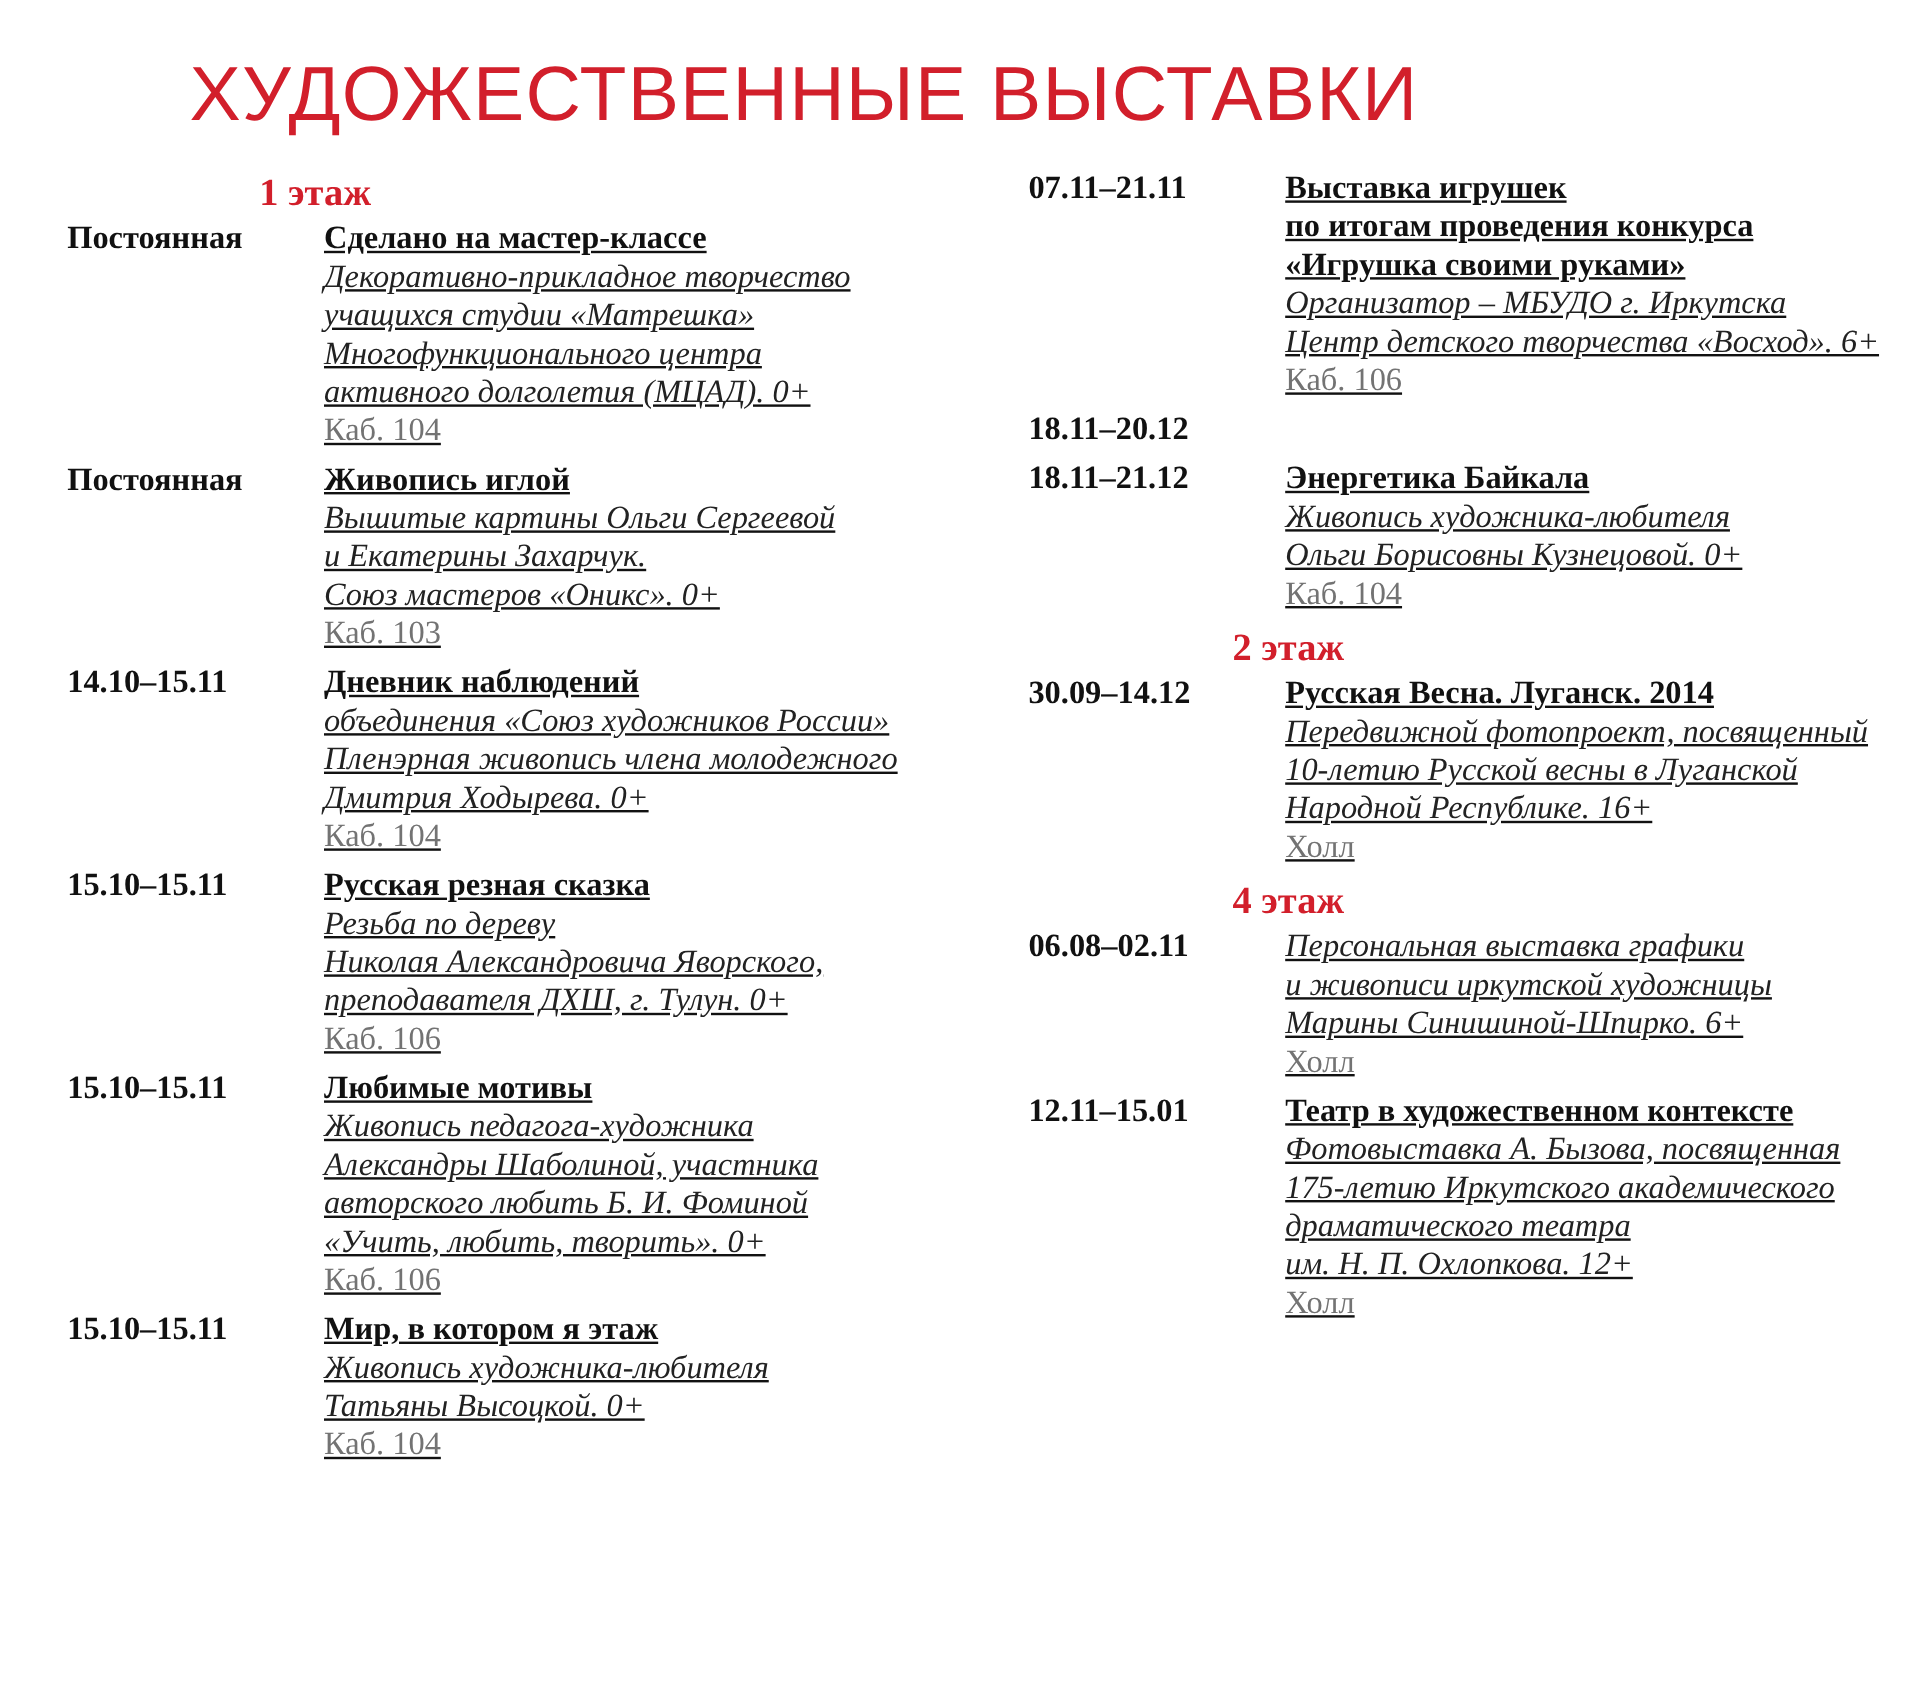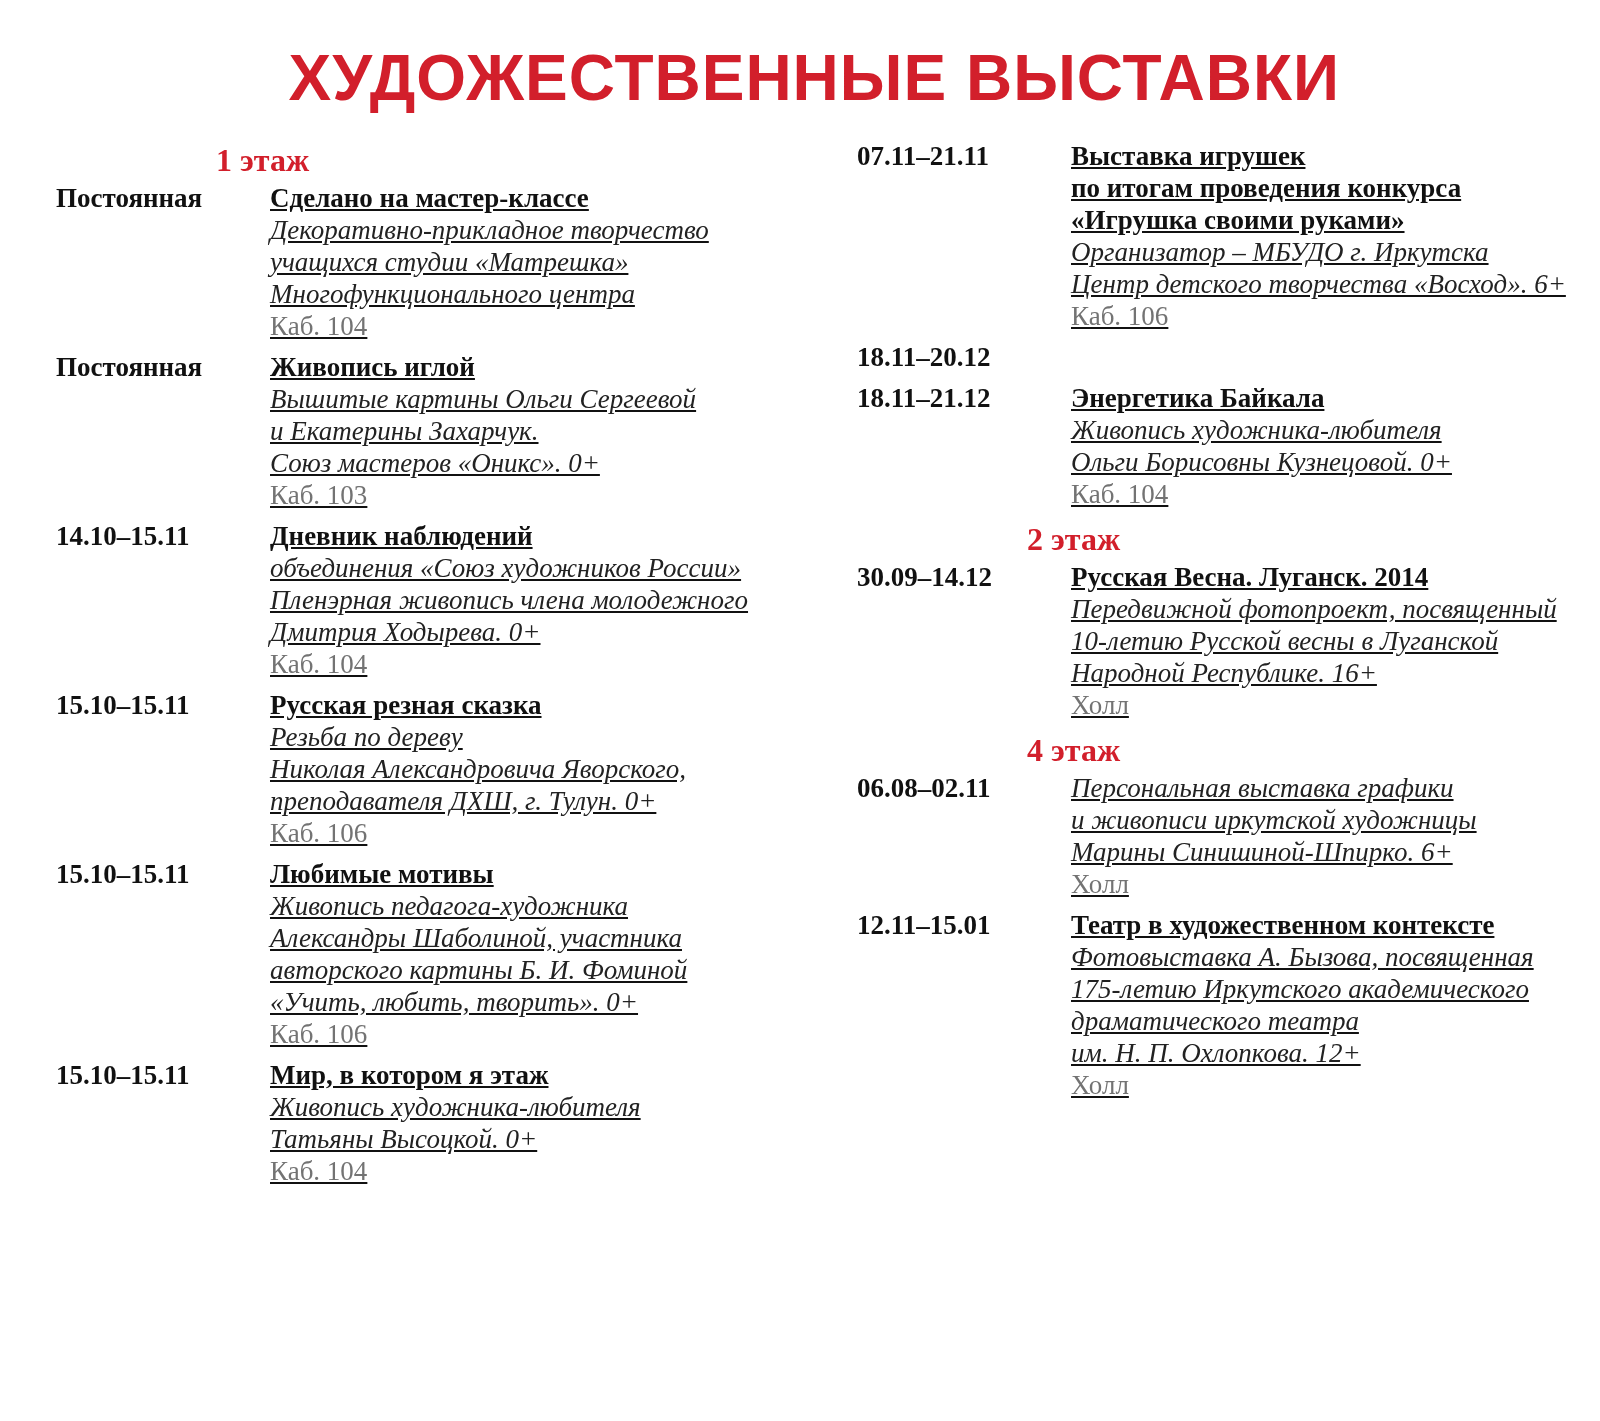--- a/index.html
+++ b/index.html
@@ -1,23 +1,23 @@
 <!DOCTYPE html>
 <html><head>
 <meta charset="utf-8">
 <style>
   html, body { margin: 0; padding: 0; background: #ffffff; }
   body {
     width: 1600px; height: 1421px; position: relative; overflow: hidden;
     font-family: "Liberation Serif", "DejaVu Serif", serif; color: #111111;
   }
   .title {
-    position: absolute; left: 0; top: 38px; width: 1340px; text-align: right;
+    position: absolute; left: 0; top: 38px; width: 1340px; text-align: center;
     font-family: "Liberation Sans", "DejaVu Sans", sans-serif;
-    font-weight: bold; font-size: 64px; letter-spacing: 1px;
+    font-weight: normal; font-size: 64px; letter-spacing: 1px;
     color: #d21f2b; line-height: 80px;
   }
   .col { position: absolute; top: 140px; }
   .col-left { left: 56px; width: 730px; }
   .col-right { left: 812px; width: 780px; margin-left: 45px; }
   .floor {
     color: #d21f2b; font-weight: bold; font-size: 32px; line-height: 40px;
     text-align: left; margin: 0 0 2px 0;
   }
   .col-left .floor { padding-left: 160px; margin-left: 0; width: 420px; }
@@ -39,20 +39,21 @@
 <div class="col col-left">
   <div class="floor">1 этаж</div>
   <div class="list">
       <div class="entry">
         <div class="date">Постоянная</div>
         <div class="info">
           <div class="name">Сделано на мастер-классе</div>
           <div class="desc">Декоративно-прикладное творчество</div>
           <div class="desc">учащихся студии «Матрешка»</div>
           <div class="desc">Многофункционального центра</div>
+          <div class="desc">активного долголетия (МЦАД). 0+</div>
           <div class="room">Каб. 104</div>
         </div>
       </div>
       <div class="entry">
         <div class="date">Постоянная</div>
         <div class="info">
           <div class="name">Живопись иглой</div>
           <div class="desc">Вышитые картины Ольги Сергеевой</div>
           <div class="desc">и Екатерины Захарчук.</div>
           <div class="desc">Союз мастеров «Оникс». 0+</div>
@@ -78,21 +79,21 @@
           <div class="desc">преподавателя ДХШ, г. Тулун. 0+</div>
           <div class="room">Каб. 106</div>
         </div>
       </div>
       <div class="entry">
         <div class="date">15.10–15.11</div>
         <div class="info">
           <div class="name">Любимые мотивы</div>
           <div class="desc">Живопись педагога-художника</div>
           <div class="desc">Александры Шаболиной, участника</div>
-          <div class="desc">авторского картины Б. И. Фоминой</div>
+          <div class="desc">авторского любить Б. И. Фоминой</div>
           <div class="desc">«Учить, любить, творить». 0+</div>
           <div class="room">Каб. 106</div>
         </div>
       </div>
       <div class="entry">
         <div class="date">15.10–15.11</div>
         <div class="info">
           <div class="name">Мир, в котором я этаж</div>
           <div class="desc">Живопись художника-любителя</div>
           <div class="desc">Татьяны Высоцкой. 0+</div>

